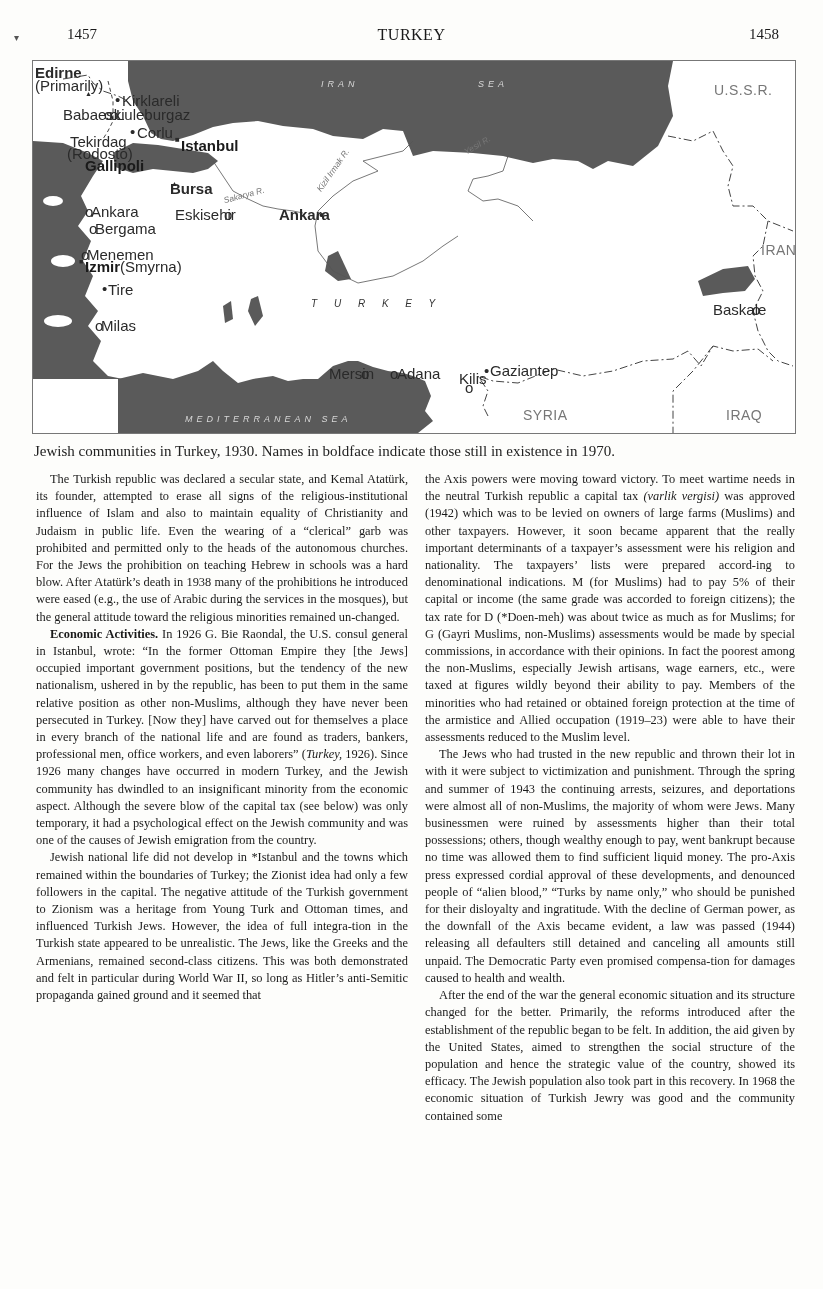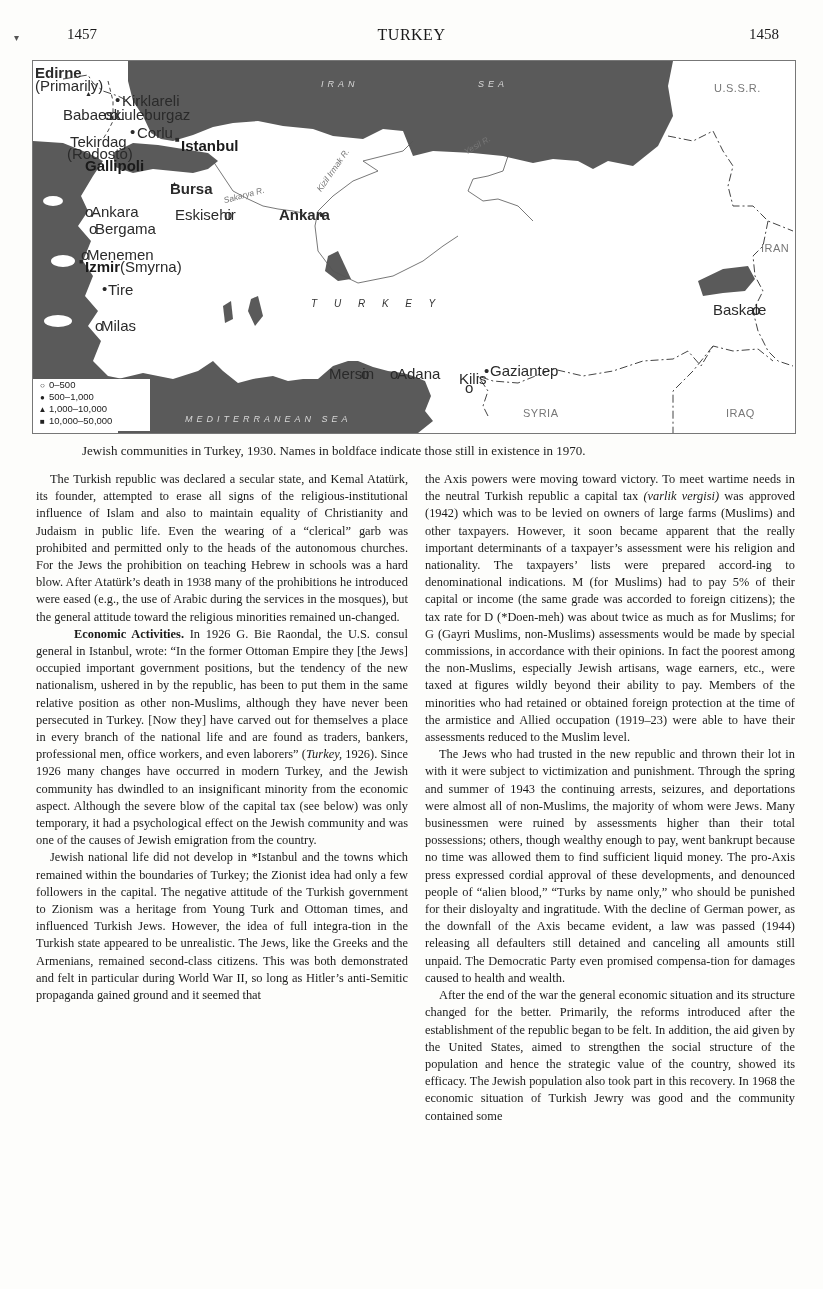--- a/index.html
+++ b/index.html
@@ -11,35 +11,35 @@
   .page-num-left { position: absolute; left: 34px; top: 0; font-size: 15px; margin-left: 33px; }
   .page-num-right { position: absolute; right: 44px; top: 0; font-size: 15px; }
   .page-title { position: absolute; left: 0; width: 823px; text-align: center; top: 0; font-size: 16px; letter-spacing: 0.5px; }
   .tick-mark { position: absolute; left: 14px; top: 6px; font-size: 10px; color: #555; }
 
   .map-frame { position: absolute; left: 32px; top: 60px; width: 762px; height: 372px; border: 1px solid #777; background: #fff; overflow: hidden; }
   .map-frame svg { position: absolute; left: 0; top: 0; }
   .map-label { position: absolute; font-family: "Liberation Sans", "DejaVu Sans", sans-serif; font-size: 15px; color: #2a2a2a; white-space: nowrap; line-height: 1; }
   .map-label.bold { font-weight: bold; }
   .map-label.sea { color: #d8d8d8; font-style: italic; letter-spacing: 4px; font-size: 9px; }
-  .map-label.country { color: #777; font-size: 11px; letter-spacing: 0.5px; }
+  .map-label.country { color: #777; font-size: 14px; letter-spacing: 0.5px; }
   .map-label.turkey { font-size: 10px; color: #333; font-style: italic; }
   .map-label.river { color: #777; font-style: italic; font-size: 8.5px; }
   .legend-box { position: absolute; left: 2px; top: 318px; width: 115px; height: 52px; background: #fff; }
   .legend-row { font-family: "Liberation Sans", "DejaVu Sans", sans-serif; font-size: 9.5px; line-height: 11px; color: #222; padding-left: 3px; white-space: nowrap; }
   .legend-sym { display: inline-block; width: 9px; text-align: center; margin-right: 2px; font-size: 8px; }
 
-  .caption { position: absolute; left: 34px; top: 443px; font-size: 13px; font-family: "Liberation Serif", serif; color: #222; white-space: nowrap; margin-left: 48px; }
+  .caption { position: absolute; left: 34px; top: 443px; font-size: 15px; font-family: "Liberation Serif", serif; color: #222; white-space: nowrap; }
 
   .column { position: absolute; top: 471px; width: 372px; font-size: 12.4px; line-height: 17.2px; text-align: justify; hyphens: none; }
   .col-left { left: 36px; }
   .col-right { left: 425px; width: 370px; }
   .column p { margin: 0; text-indent: 14px; }
   .column p.noindent { text-indent: 0; }
-  .run-in { font-weight: bold; margin-left: 24px; }
+  .run-in { font-weight: bold; }
   .it { font-style: italic; }
 </style>
 </head>
 <body>
 
 <div class="running-head">
   <span class="tick-mark">▾</span>
   <span class="page-num-left">1457</span>
   <span class="page-title">TURKEY</span>
   <span class="page-num-right">1458</span>
@@ -129,26 +129,20 @@
   <span class="map-label" style="left:719px;top:241px">o</span>
   <span class="map-label" style="left:296px;top:305px">Mersin</span>
   <span class="map-label" style="left:328px;top:305px">o</span>
   <span class="map-label" style="left:357px;top:305px">o</span>
   <span class="map-label" style="left:364px;top:305px">Adana</span>
   <span class="map-label" style="left:426px;top:310px">Kilis</span>
   <span class="map-label" style="left:432px;top:319px">o</span>
   <span class="map-label" style="left:451px;top:302px">•</span>
   <span class="map-label" style="left:457px;top:302px">Gaziantep</span>
 
-  <div class="legend-box">
-    <div class="legend-row"><span class="legend-sym">○</span><span>0–500</span></div>
-    <div class="legend-row"><span class="legend-sym">●</span><span>500–1,000</span></div>
-    <div class="legend-row"><span class="legend-sym">▲</span><span>1,000–10,000</span></div>
-    <div class="legend-row"><span class="legend-sym">■</span><span>10,000–50,000</span></div>
-  </div>
 </div>
 
 <div class="caption">Jewish communities in Turkey, 1930. Names in boldface indicate those still in existence in 1970.</div>
 
 <div class="column col-left">
   <p>The Turkish republic was declared a secular state, and Kemal Atatürk, its founder, attempted to erase all signs of the religious-institutional influence of Islam and also to maintain equality of Christianity and Judaism in public life. Even the wearing of a “clerical” garb was prohibited and permitted only to the heads of the autonomous churches. For the Jews the prohibition on teaching Hebrew in schools was a hard blow. After Atatürk’s death in 1938 many of the prohibitions he introduced were eased (e.g., the use of Arabic during the services in the mosques), but the general attitude toward the religious minorities remained un-changed.</p>
   <p><span class="run-in">Economic Activities.</span><span> In 1926 G. Bie Raondal, the U.S. consul general in Istanbul, wrote: “In the former Ottoman Empire they [the Jews] occupied important government positions, but the tendency of the new nationalism, ushered in by the republic, has been to put them in the same relative position as other non-Muslims, although they have never been persecuted in Turkey. [Now they] have carved out for themselves a place in every branch of the national life and are found as traders, bankers, professional men, office workers, and even laborers” (</span><span class="it">Turkey,</span><span> 1926). Since 1926 many changes have occurred in modern Turkey, and the Jewish community has dwindled to an insignificant minority from the economic aspect. Although the severe blow of the capital tax (see below) was only temporary, it had a psychological effect on the Jewish community and was one of the causes of Jewish emigration from the country.</span></p>
   <p>Jewish national life did not develop in *Istanbul and the towns which remained within the boundaries of Turkey; the Zionist idea had only a few followers in the capital. The negative attitude of the Turkish government to Zionism was a heritage from Young Turk and Ottoman times, and influenced Turkish Jews. However, the idea of full integra-tion in the Turkish state appeared to be unrealistic. The Jews, like the Greeks and the Armenians, remained second-class citizens. This was both demonstrated and felt in particular during World War II, so long as Hitler’s anti-Semitic propaganda gained ground and it seemed that</p>
 </div>
 

